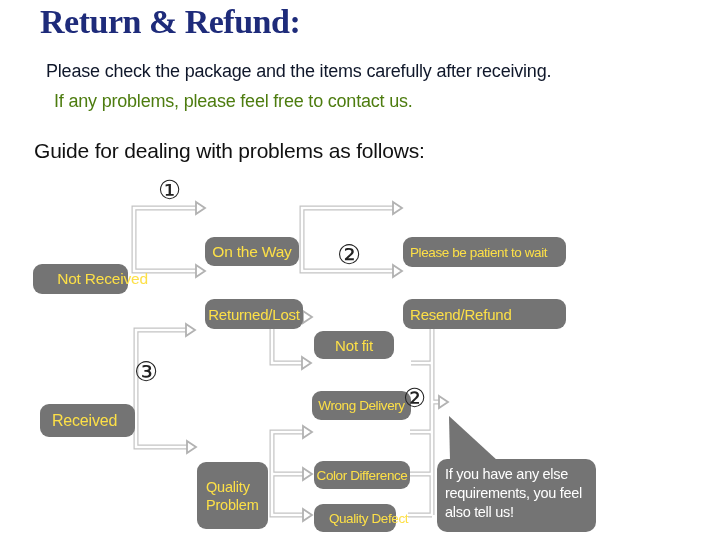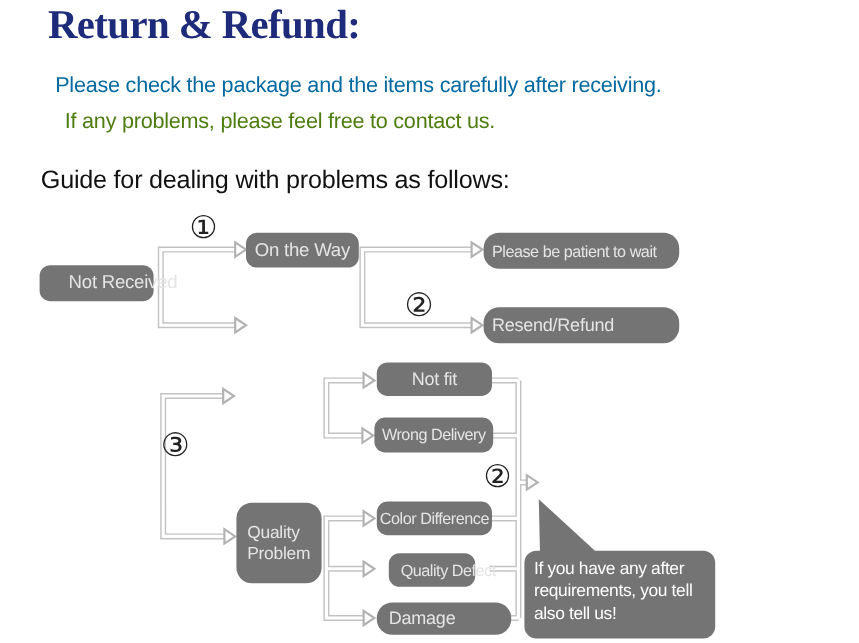--- a/index.html
+++ b/index.html
@@ -5,34 +5,34 @@
   html,body{margin:0;padding:0;background:#fff;}
   .page{
     position:relative;width:716px;height:536px;background:#ffffff;overflow:hidden;
     font-family:"Liberation Sans", sans-serif;color:#1a1a1a;
   }
   .title{
     position:absolute;left:40px;top:3px;
     font-family:Liberation Serif, serif;font-weight:bold;
     font-size:34px;letter-spacing:-0.5px;color:var(--title-color,#1e2b7a);
   }
-  .intro1{position:absolute;left:46px;top:61px;font-size:18px;letter-spacing:-0.2px;color:#0369a1;}
+  .intro1{position:absolute;left:46px;top:61px;font-size:18px;letter-spacing:-0.2px;color:#0f172a;}
   .intro2{position:absolute;left:54px;top:91px;font-size:18px;letter-spacing:-0.2px;color:#4d7c0f;}
   .guide{position:absolute;left:34px;top:139px;font-size:21px;letter-spacing:-0.2px;color:#111;}
   svg.connectors{position:absolute;left:0;top:0;z-index:0;}
   .conn-outer{fill:none;stroke:var(--connector-color,#c3c3c3);stroke-width:5;}
   .conn-inner{fill:none;stroke:#ffffff;stroke-width:2.6;}
   .arrowhead{fill:#ffffff;stroke:#b2b2b2;stroke-width:1.8;}
   .fbox{
     position:absolute;z-index:1;box-sizing:border-box;
-    background:var(--box-color,#747474);color:#e5e5e5;border-radius:9px;
+    background:var(--box-color,#747474);color:#fde047;border-radius:9px;
     display:flex;align-items:center;justify-content:center;
-    font-size:15px;letter-spacing:-0.2px;white-space:nowrap;
+    font-size:15px;letter-spacing:-0.2px;white-space:nowrap;margin-top:43px;
   }
-  .fbox.left{justify-content:flex-start;border-radius:13px;}
+  .fbox.left{justify-content:flex-start;}
   .fbox.small{font-size:13.5px;letter-spacing:-0.4px;}
   .fbox.wrap{white-space:normal;line-height:18px;font-size:14.5px;}
   .marker{
     position:absolute;z-index:2;color:#222;
     font-family:"DejaVu Sans", sans-serif;font-size:26px;line-height:1;
   }
   .bubble{
     position:absolute;z-index:1;box-sizing:border-box;
     background:var(--box-color,#747474);color:#fff;border-radius:10px;
     padding:6px 8px;font-size:14.5px;line-height:19px;letter-spacing:-0.3px;
@@ -84,27 +84,29 @@
   </svg>
 
   <span class="marker" style="left:158px;top:177px;">①</span>
   <span class="marker" style="left:337px;top:241px;font-size:27px;">②</span>
   <span class="marker" style="left:134px;top:358px;font-size:27px;">③</span>
   <span class="marker" style="left:403px;top:385px;">②</span>
 
   <div class="fbox" style="left:33px;top:221px;width:95px;height:30px;font-size:15.5px;padding-left:44px;">Not Received</div>
   <div class="fbox" style="left:205px;top:194px;width:94px;height:29px;font-size:15.5px;">On the Way</div>
   <div class="fbox left small" style="left:403px;top:194px;width:163px;height:30px;padding-left:7px;">Please be patient to wait</div>
+  <div class="fbox" style="left:205px;top:256px;width:98px;height:30px;">Returned/Lost</div>
   <div class="fbox left" style="left:403px;top:256px;width:163px;height:30px;padding-left:7px;">Resend/Refund</div>
-  <div class="fbox" style="left:314px;top:302px;width:96px;height:28px;">Not fit</div>
+  <div class="fbox left" style="left:40px;top:361px;width:95px;height:33px;padding-left:12px;font-size:16px;">Received</div>
+  <div class="fbox" style="left:314px;top:288px;width:80px;height:28px;">Not fit</div>
   <div class="fbox small" style="left:312px;top:348px;width:99px;height:29px;">Wrong Delivery</div>
   <div class="fbox left wrap" style="left:197px;top:419px;width:71px;height:67px;padding-left:9px;">Quality Problem</div>
   <div class="fbox small" style="left:314px;top:418px;width:96px;height:28px;text-align:center;">Color Difference</div>
-  <div class="fbox small" style="left:324px;top:461px;width:72px;height:28px;padding-left:27px;">Quality Defect</div>
+  <div class="fbox small" style="left:314px;top:461px;width:82px;height:28px;padding-left:27px;">Quality Defect</div>
   <div class="fbox left" style="left:314px;top:502px;width:112px;height:27px;padding-left:10px;">Damage</div>
 
   <div class="bubble" style="left:437px;top:459px;width:159px;height:73px;">
-    <div>If you have any after</div>
-    <div>requirements, you tell</div>
+    <div>If you have any else</div>
+    <div>requirements, you feel</div>
     <div>also tell us!</div>
   </div>
 
 </div>
 
 </body></html>

